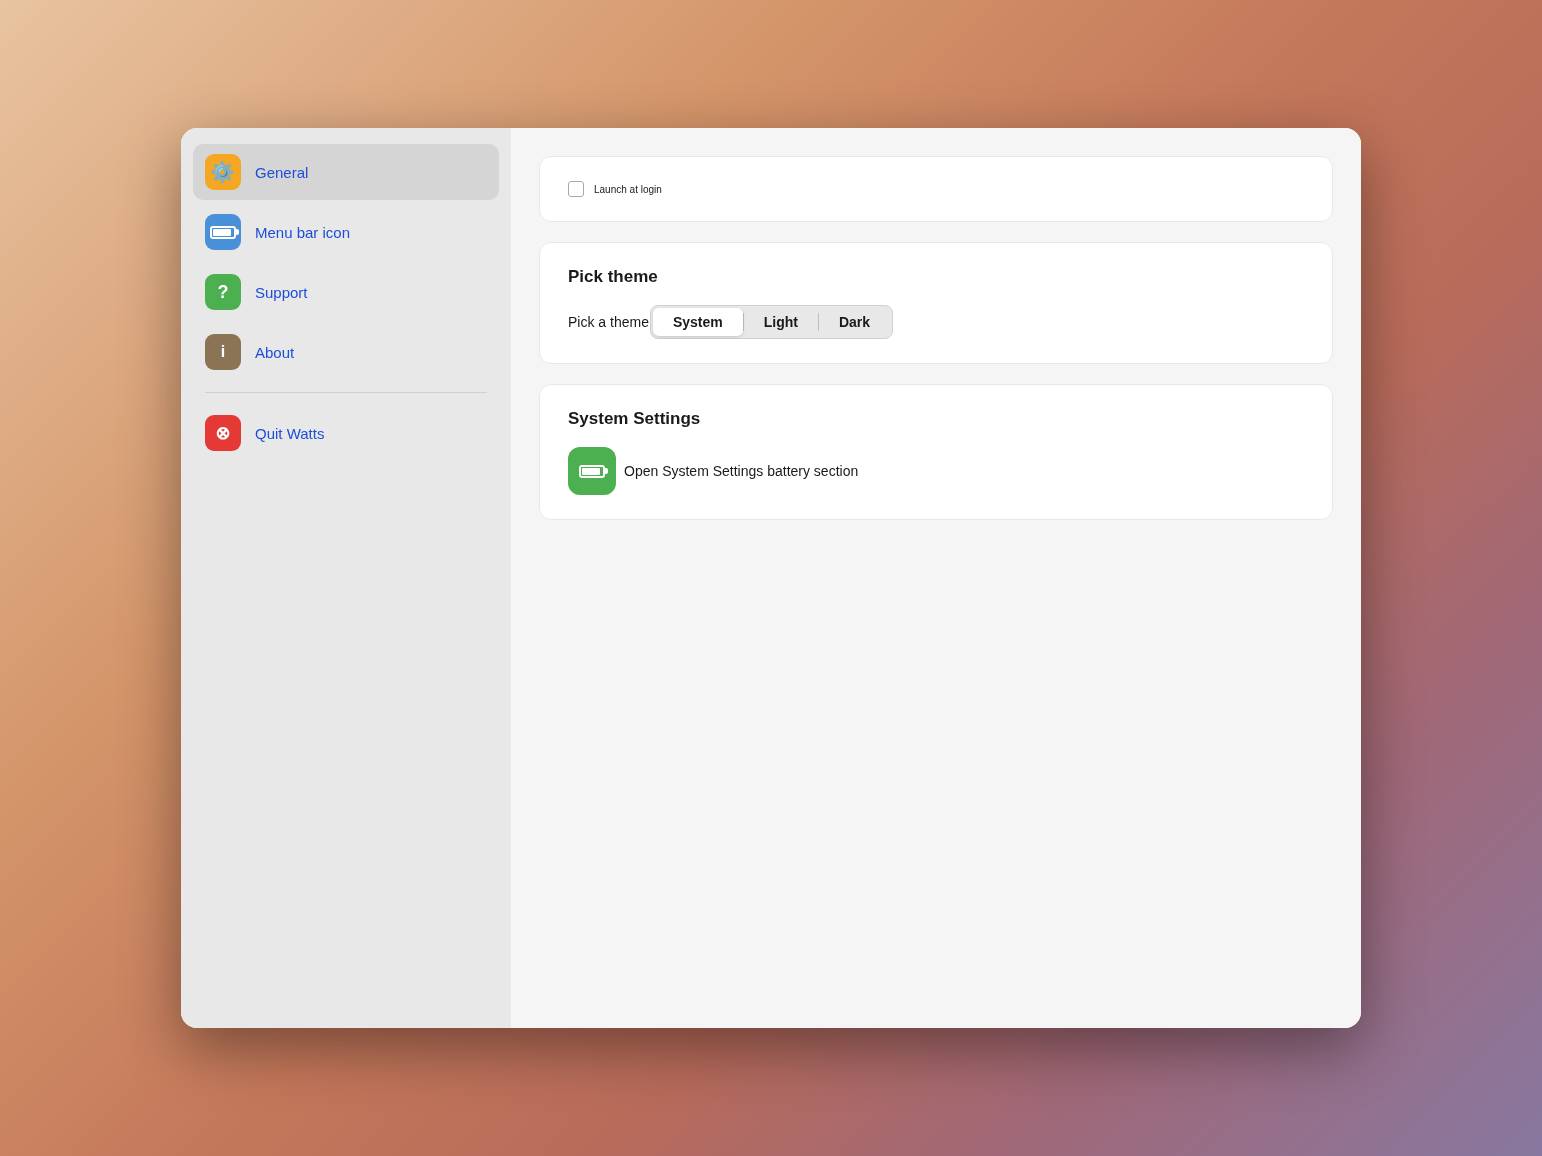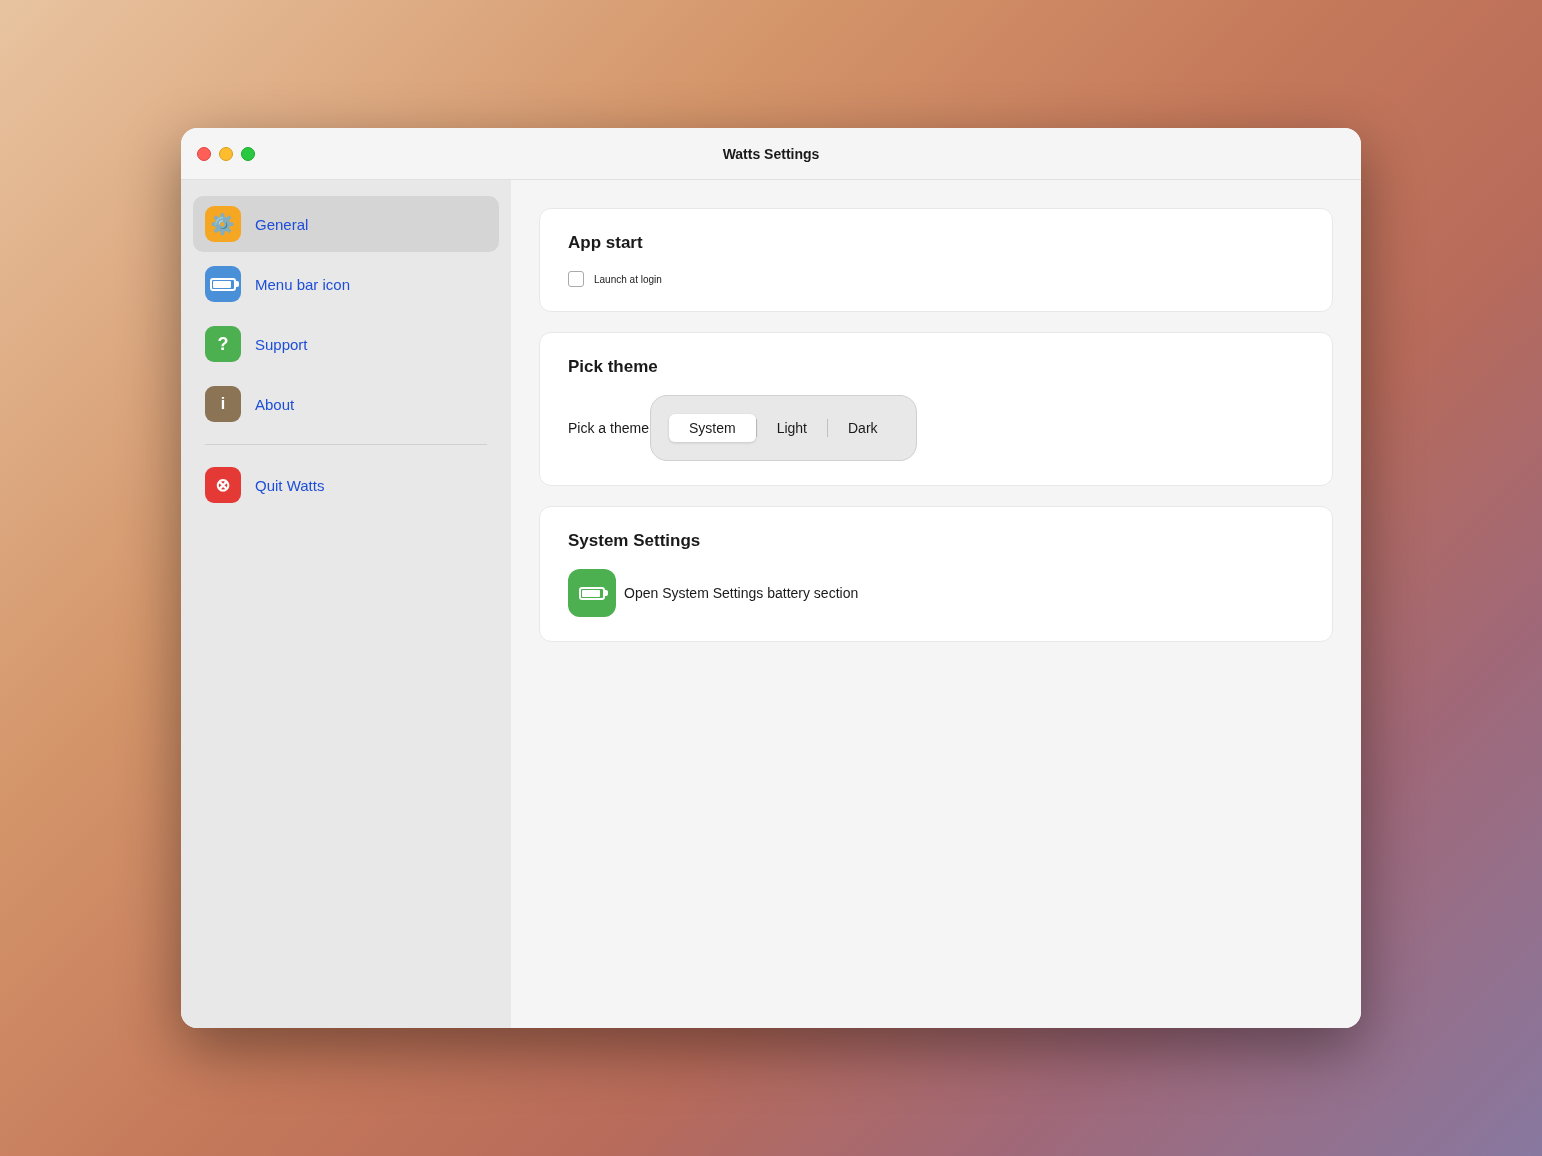--- a/index.html
+++ b/index.html
@@ -200,23 +200,24 @@
     }
 
     .theme-label {
       font-size: 14px;
       color: #1a1a1a;
     }
 
     .segmented-control {
       display: flex;
       background: #e8e8e8;
-      border-radius: 17px;
-      padding: 18px;
+      border-radius: 8px;
+      padding: 2px;
       border: 1px solid #d0d0d0;
+      font-weight: bold;
     }
 
     .segment {
       padding: 6px 20px;
       border-radius: 6px;
       font-size: 14px;
       cursor: pointer;
       color: #1a1a1a;
       position: relative;
     }
@@ -310,28 +311,20 @@
       color: white;
       font-size: 18px;
       font-weight: 700;
     }
   </style>
 </head>
 <body>
 
 <div class="window">
 
-  <div class="titlebar">
-    <div class="traffic-lights">
-      <div class="traffic-light close"></div>
-      <div class="traffic-light minimize"></div>
-      <div class="traffic-light maximize"></div>
-    </div>
-    <span class="window-title">Watts Settings</span>
-  </div>
 
   <div class="content">
 
     <div class="sidebar">
 
       <div class="sidebar-item active">
         <div class="sidebar-icon orange">
           <span class="gear-icon-white">⚙️</span>
         </div>
         <span class="sidebar-label">General</span>
@@ -367,21 +360,20 @@
           <span class="x-icon-white">⊗</span>
         </div>
         <span class="sidebar-label">Quit Watts</span>
       </div>
 
     </div>
 
     <div class="main-content">
 
       <div class="card">
-        <div class="card-title">App start</div>
         <div class="checkbox-row">
           <div class="checkbox"></div>
           <span class="checkbox-label">Launch at login</span>
         </div>
       </div>
 
       <div class="card">
         <div class="card-title">Pick theme</div>
         <div class="theme-row">
           <span class="theme-label">Pick a theme</span>

